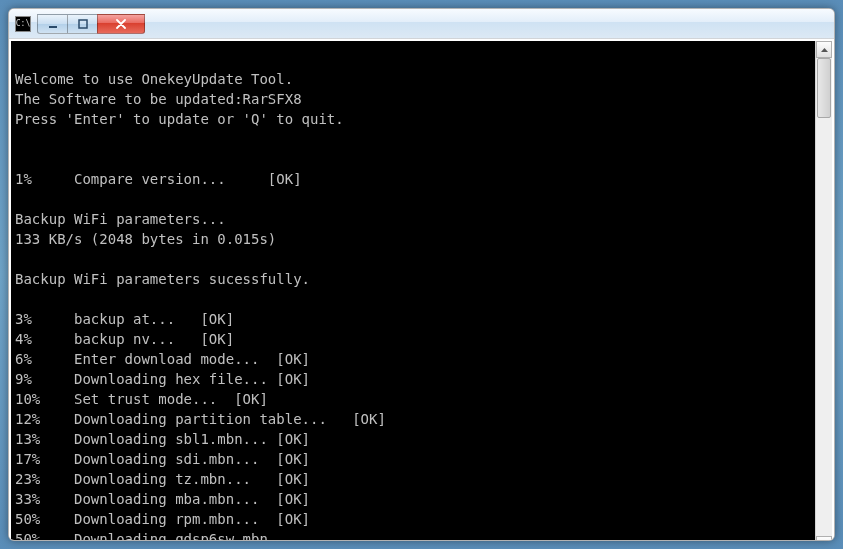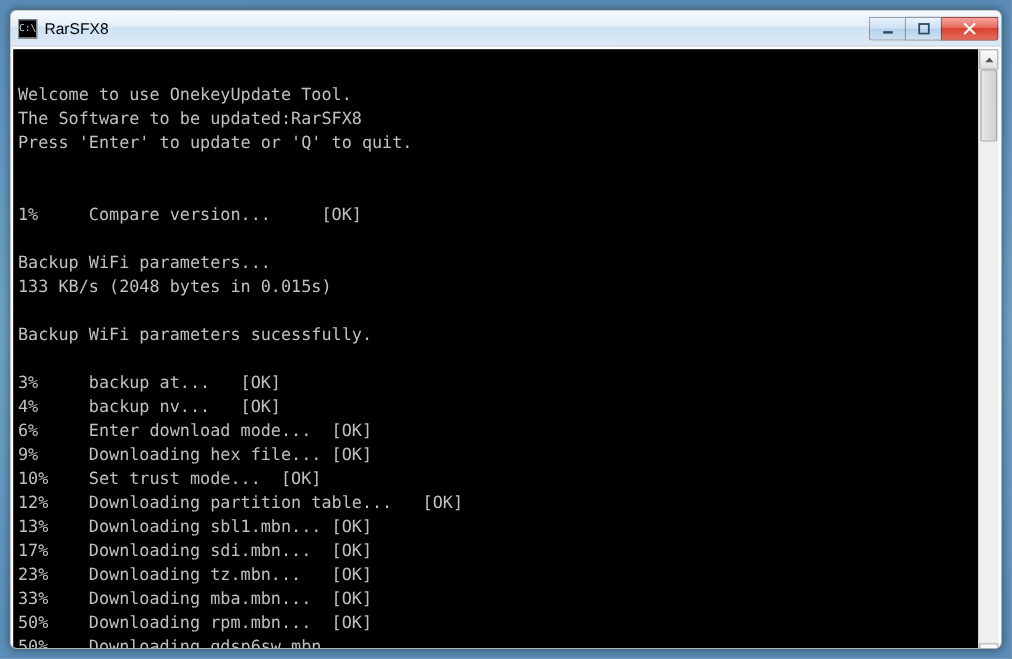--- a/index.html
+++ b/index.html
@@ -120,21 +120,20 @@
       border: 1px solid #a8a8a8;
       border-radius: 2px;
     }
   </style>
 </head>
 <body>
 
 <div class="window">
   <div class="titlebar">
     <div class="title-icon">C:\</div>
-    <div class="title-text">RarSFX8</div>
     <div class="window-controls">
       <div class="ctrl-btn ctrl-min">
         <svg width="10" height="10" viewBox="0 0 10 10">
             <rect x="1" y="7" width="8" height="2" fill="#2a4a6a"></rect>
           </svg>
       </div>
       <div class="ctrl-btn ctrl-max">
         <svg width="10" height="10" viewBox="0 0 10 10">
             <rect x="1" y="1" width="8" height="8" fill="none" stroke="#2a4a6a" stroke-width="1.5"></rect>
           </svg>

